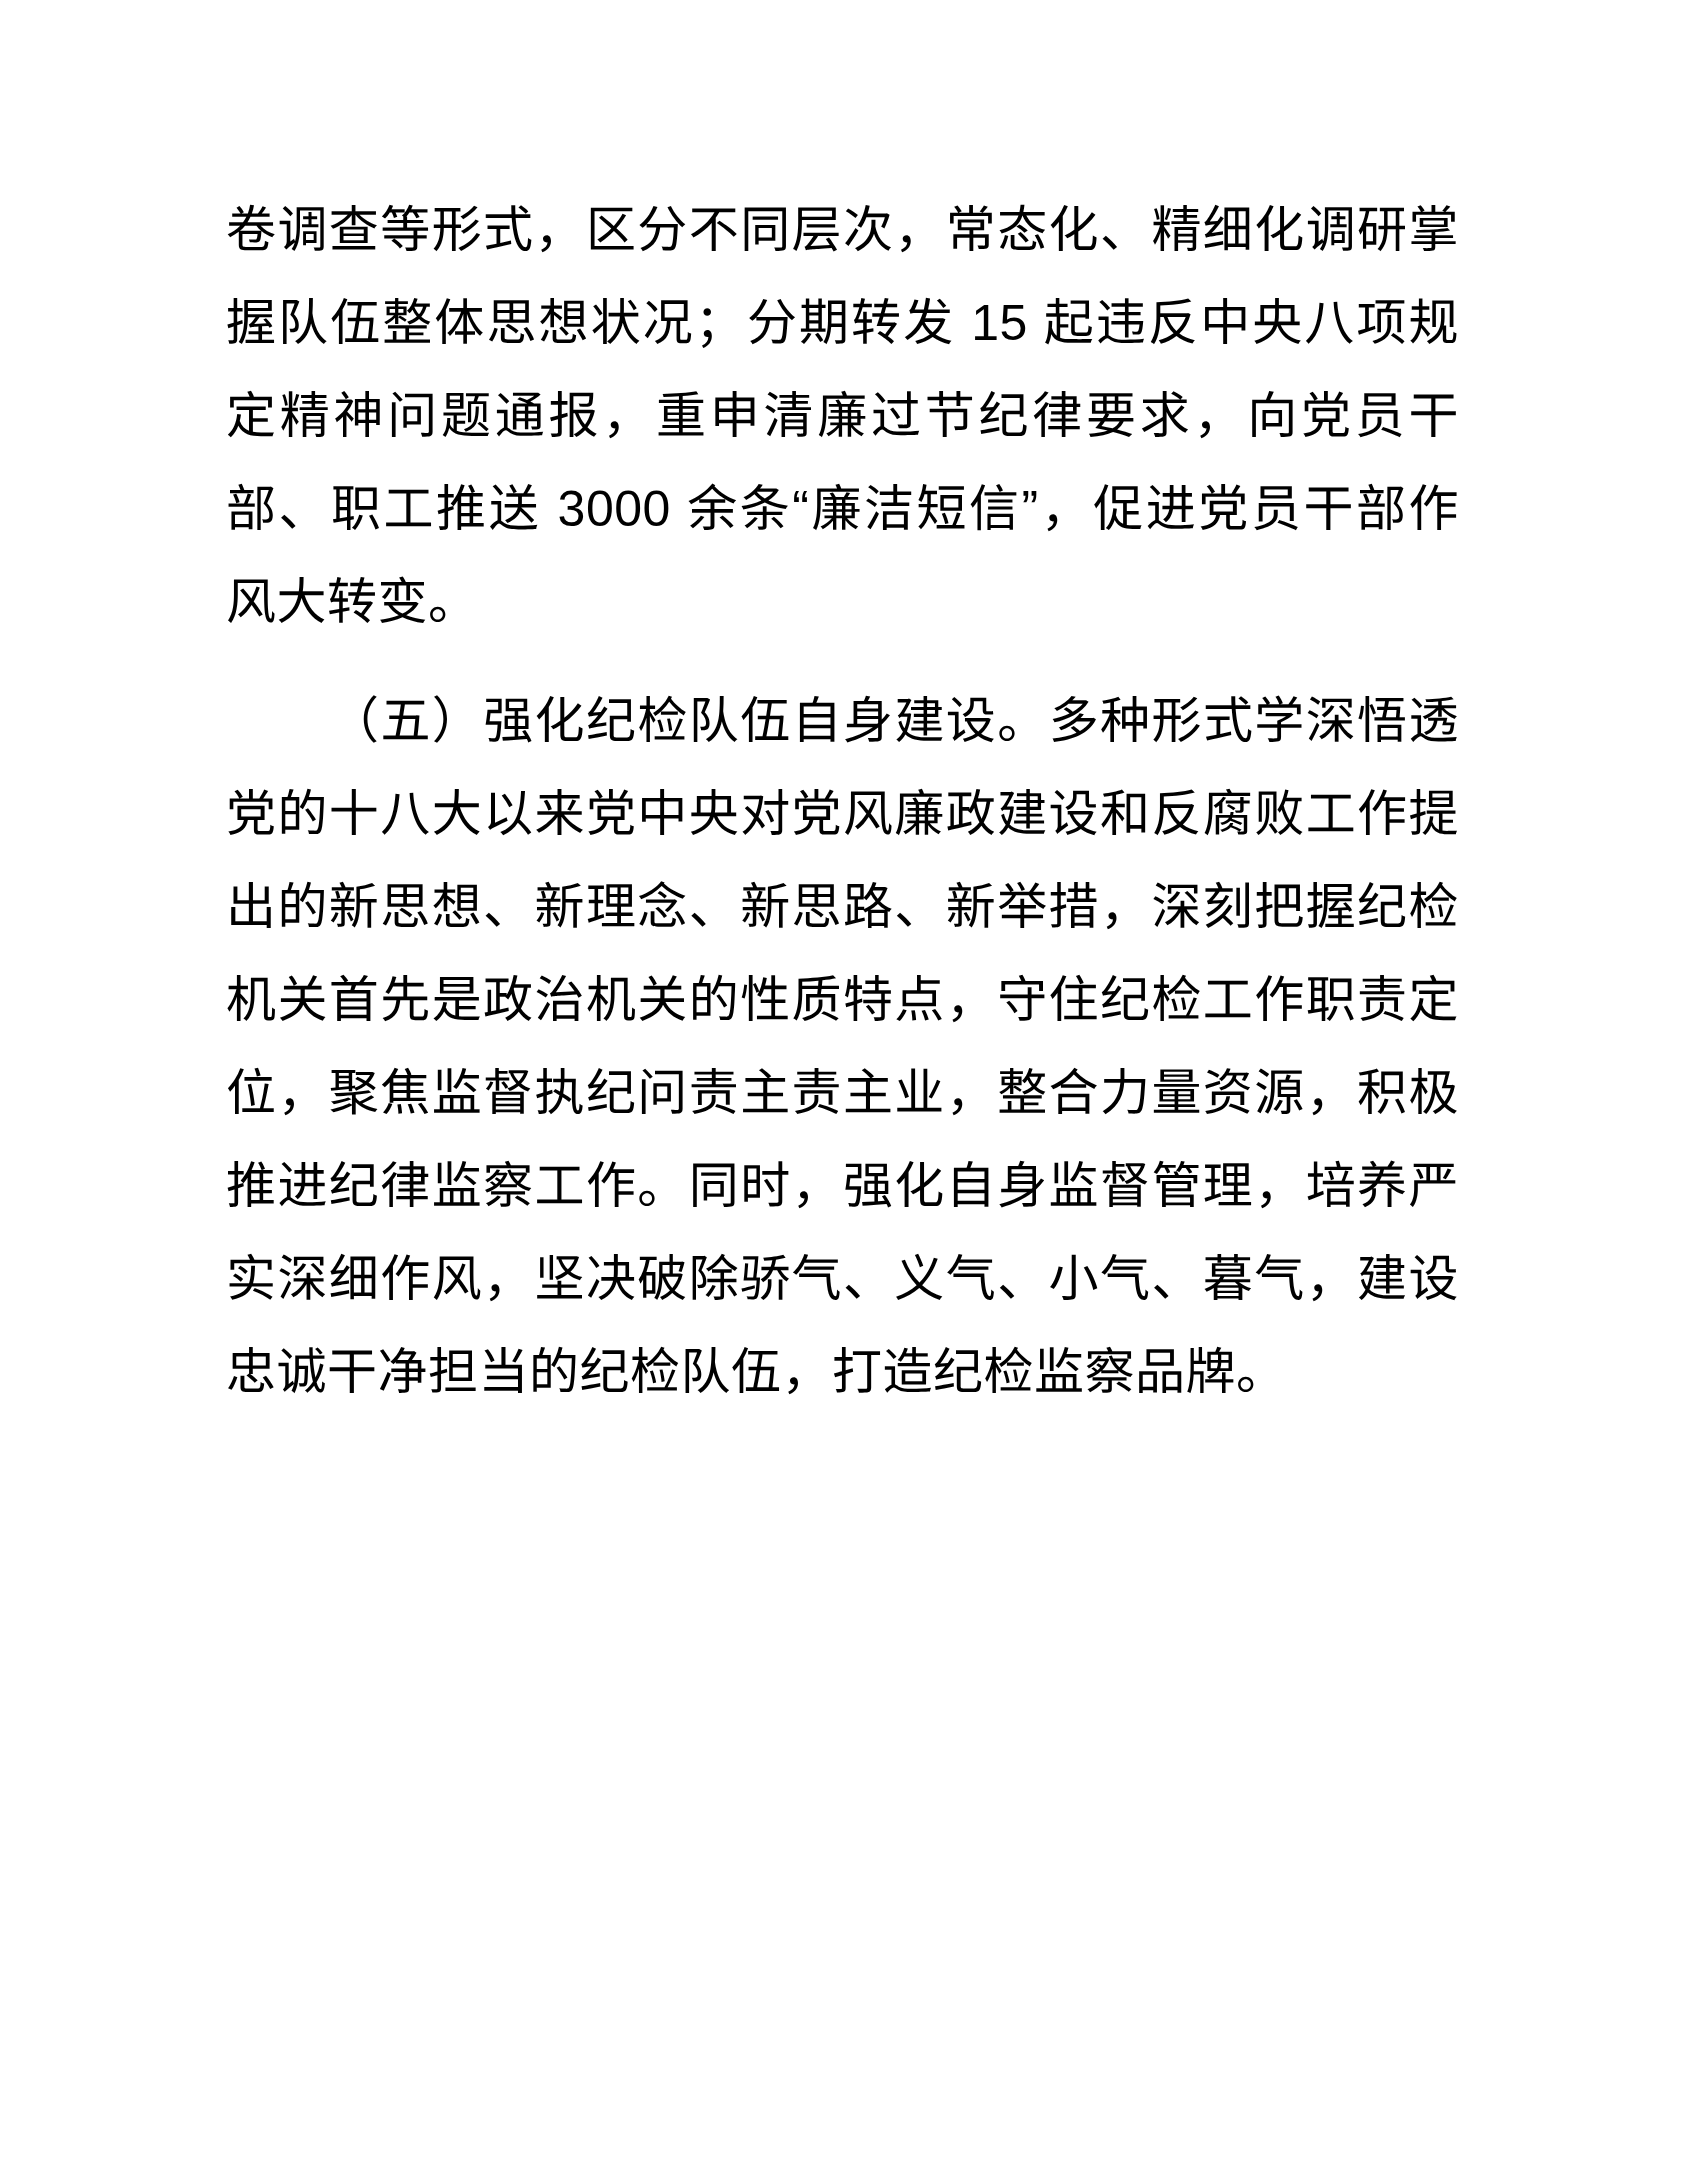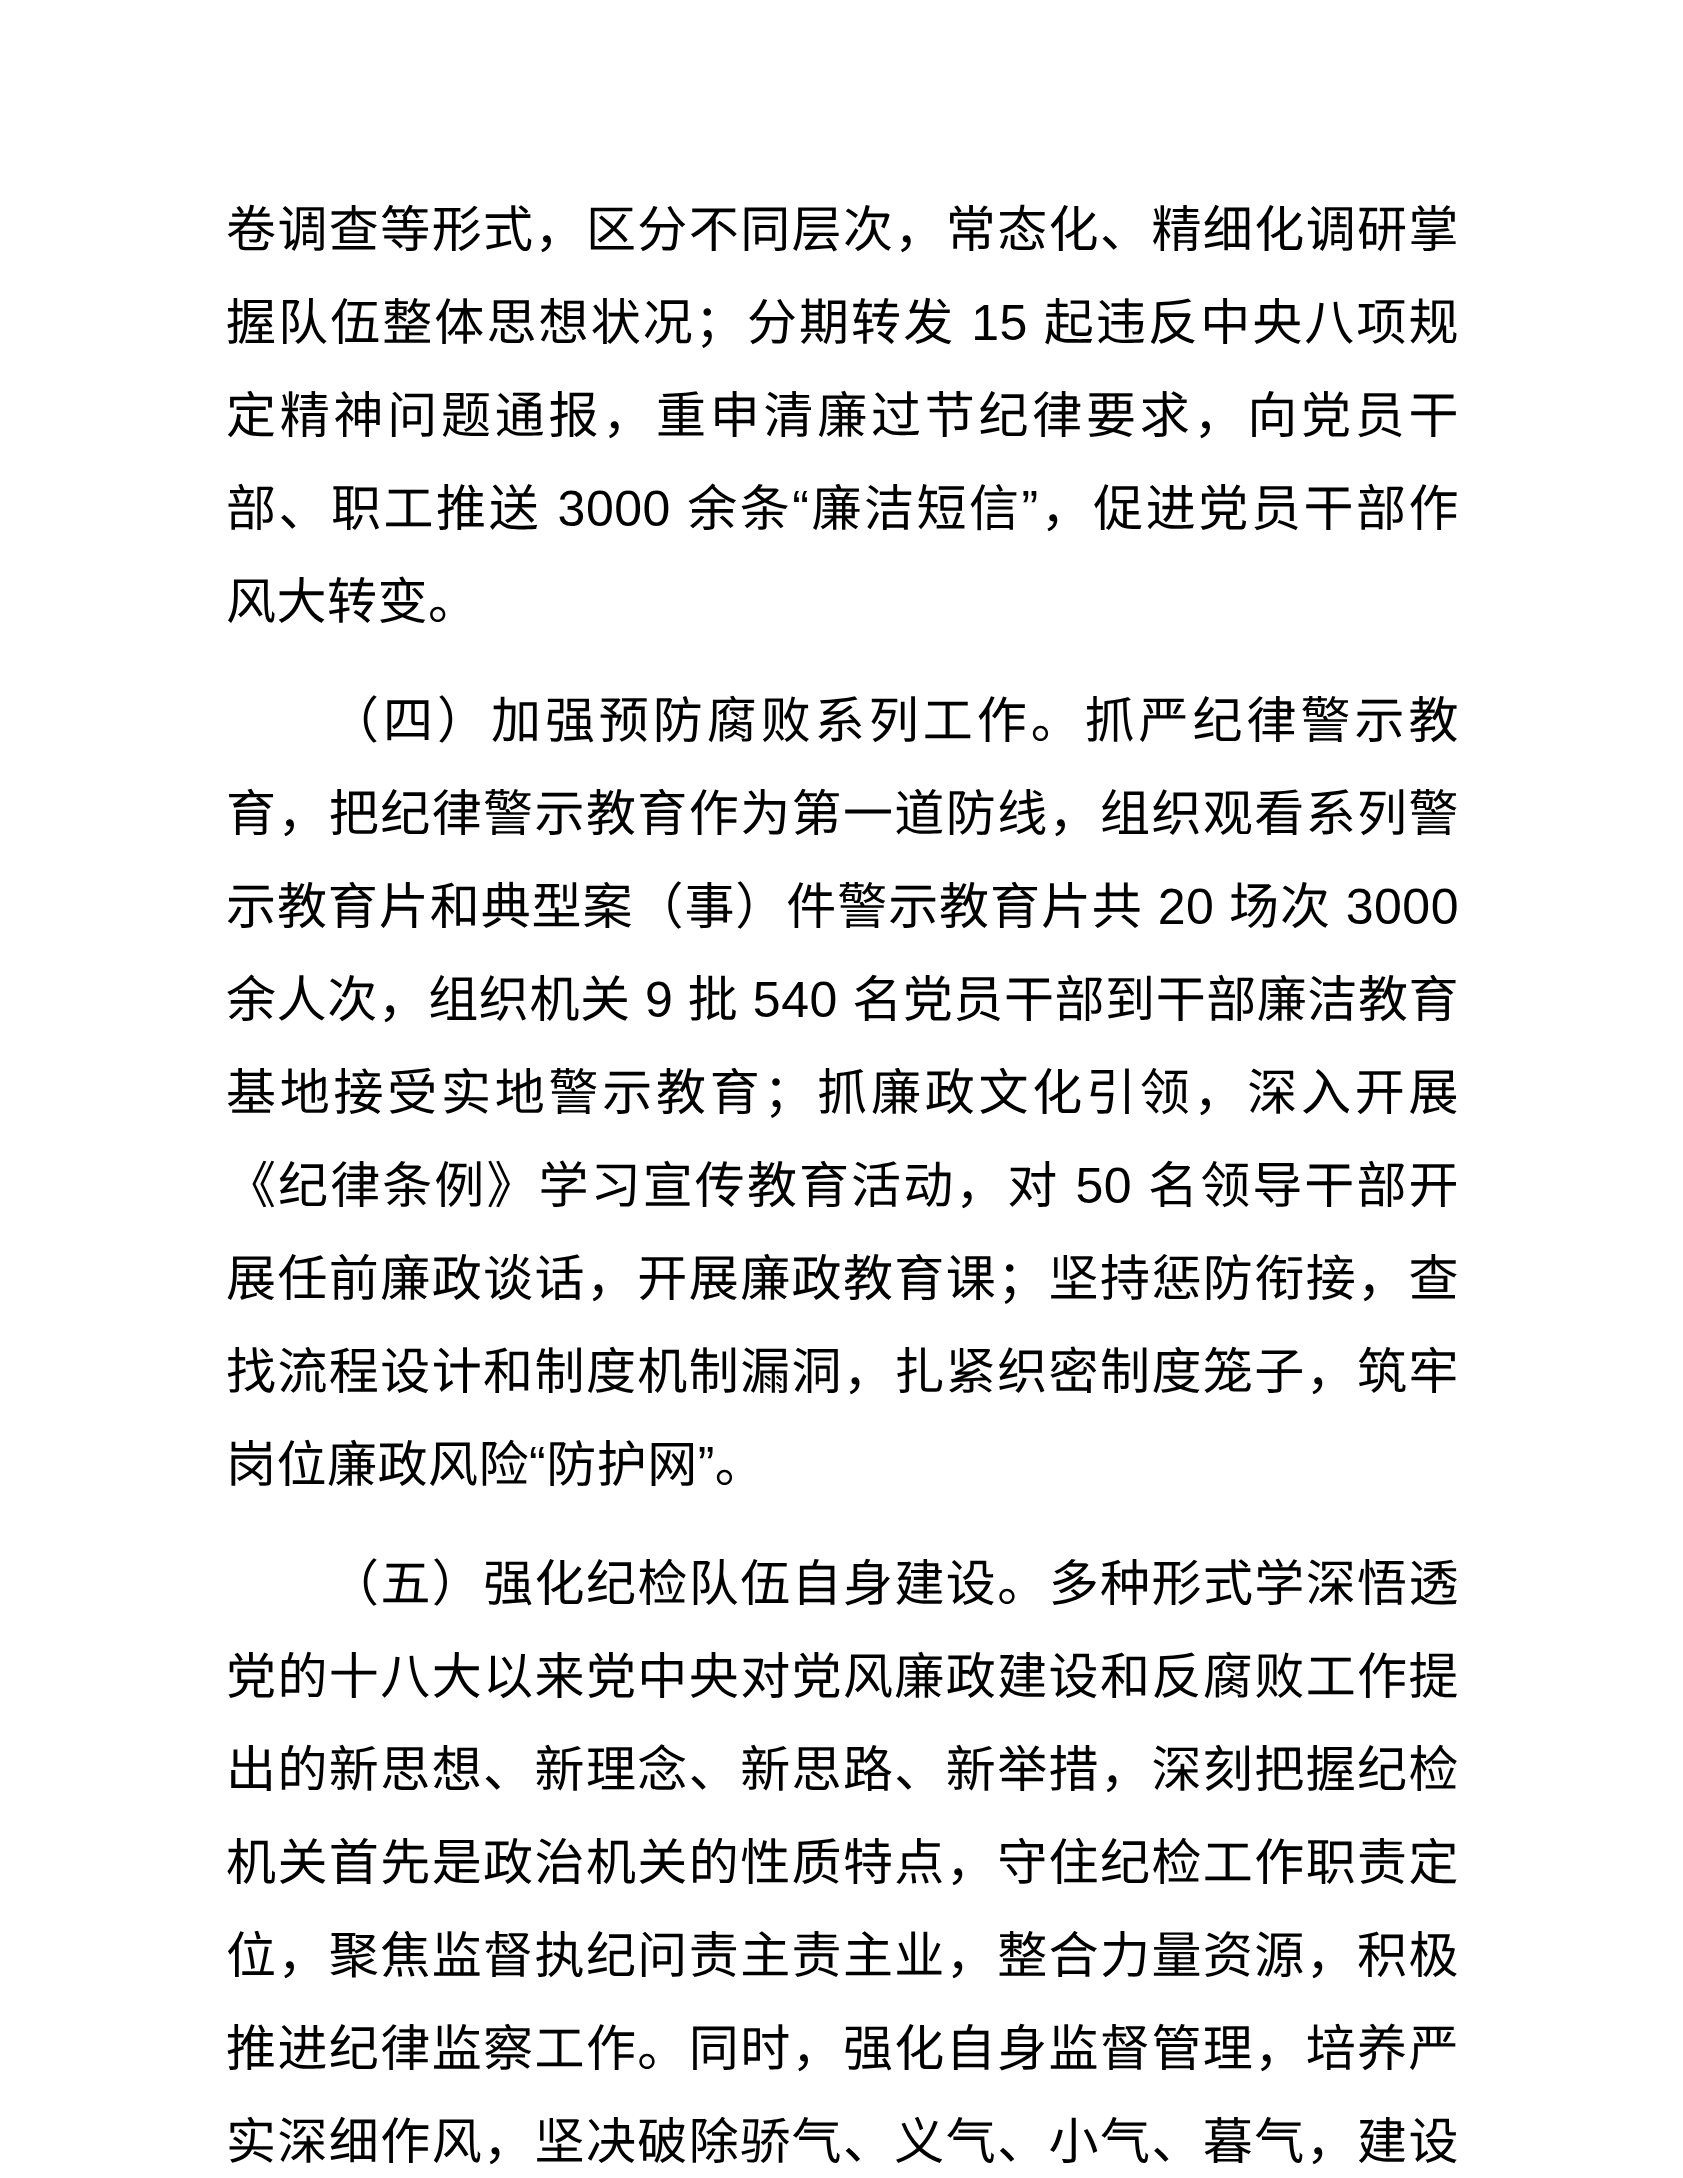--- a/index.html
+++ b/index.html
@@ -49,19 +49,18 @@
   }
 </style>
 </head>
 <body>
 
 <div class="page">
   <div class="page-body">
 
     <p class="para">卷调查等形式，区分不同层次，常态化、精细化调研掌握队伍整体思想状况；分期转发 15 起违反中央八项规定精神问题通报，重申清廉过节纪律要求，向党员干部、职工推送 3000 余条“廉洁短信”，促进党员干部作风大转变。</p>
 
-    <p class="para indent">（四）加强预防腐败系列工作。抓严纪律警示教育，把纪律警示教育作为第一道防线，组织观看系列警示教育片和典型案（事）件警示教育片共 20 场次 3000 余人次，组织机关 9 批 540 名党员干部到干部廉洁教育基地接受实地警示教育；抓廉政文化引领，深入开展《纪律条例》学习宣传教育活动，对 50 名领导干部开展任前廉政谈话，开展廉政教育课；坚持惩防衔接，查找流程设计和制度机制漏洞，扎紧织密制度笼子，筑牢岗位廉政风险“防护网”。</p>
 
     <p class="para indent">（五）强化纪检队伍自身建设。多种形式学深悟透党的十八大以来党中央对党风廉政建设和反腐败工作提出的新思想、新理念、新思路、新举措，深刻把握纪检机关首先是政治机关的性质特点，守住纪检工作职责定位，聚焦监督执纪问责主责主业，整合力量资源，积极推进纪律监察工作。同时，强化自身监督管理，培养严实深细作风，坚决破除骄气、义气、小气、暮气，建设忠诚干净担当的纪检队伍，打造纪检监察品牌。</p>
 
   </div>
 </div>
 
 
 </body></html>

